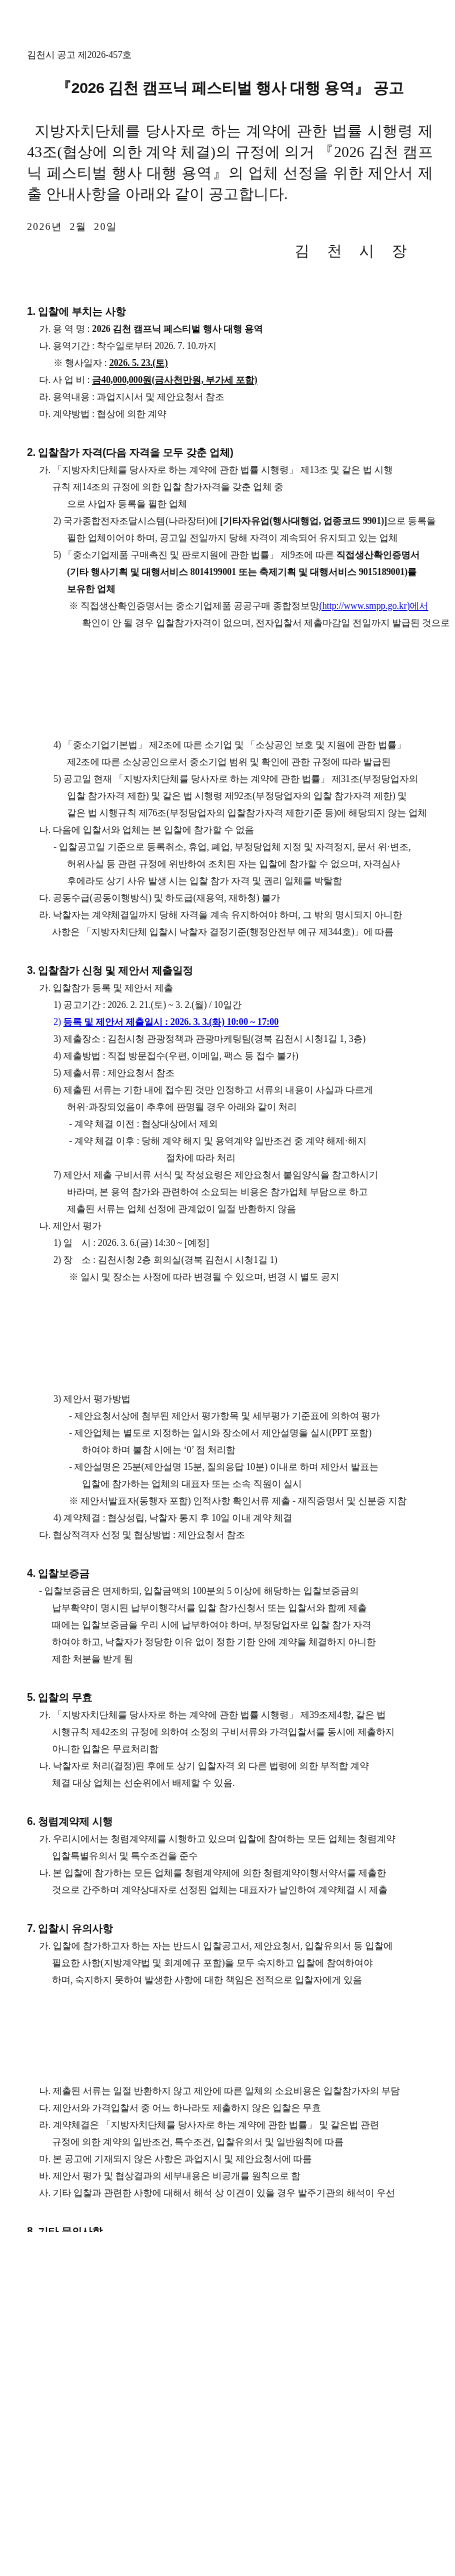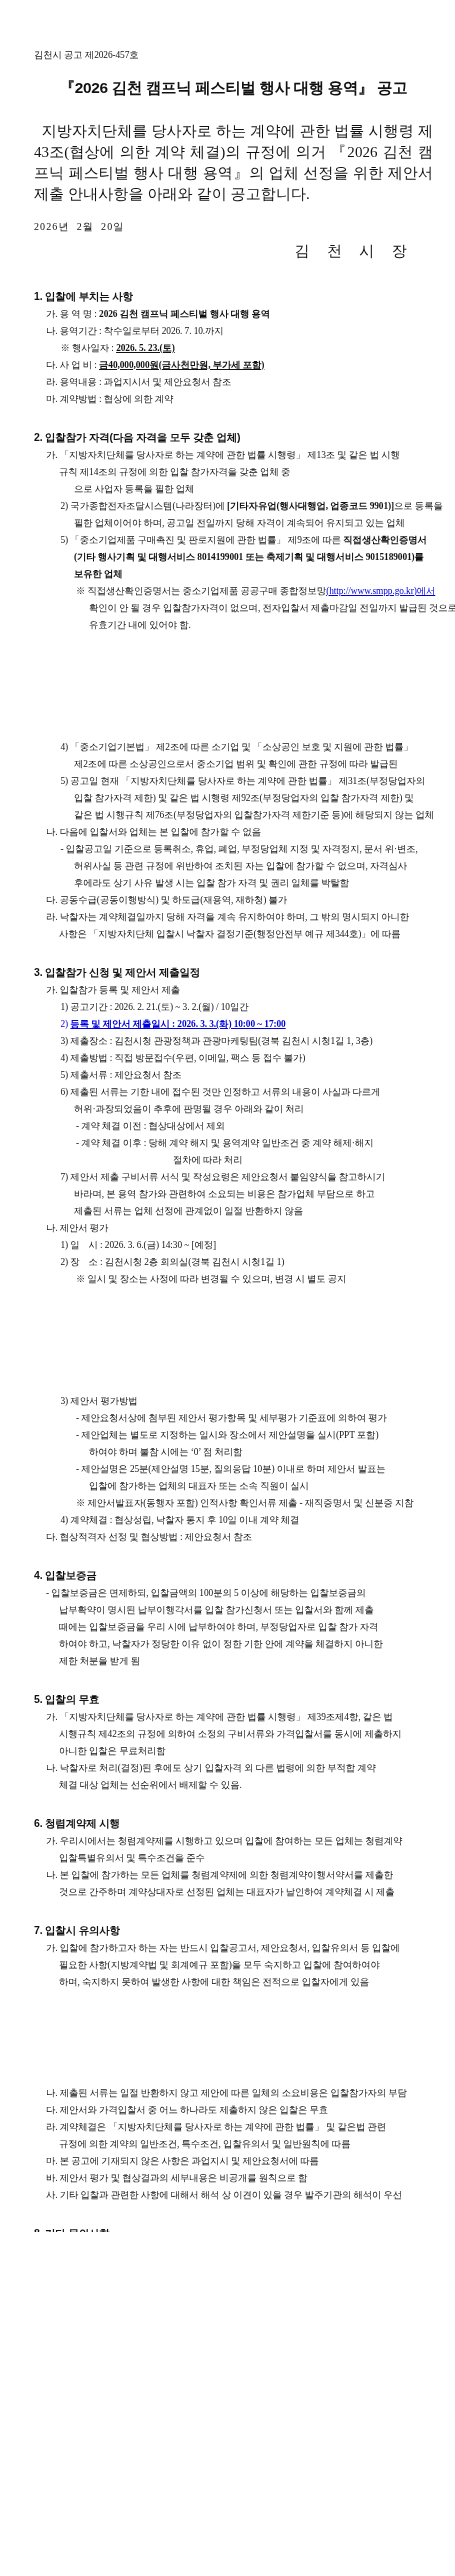--- a/index.html
+++ b/index.html
@@ -6,21 +6,21 @@
   .page{
     position:relative;
     width:455px;
     height:2232px;
     margin:0 auto;
     background:#ffffff;
     color:#111111;
     font-family:"Liberation Serif","DejaVu Serif",serif;
     overflow:hidden;
     box-sizing:border-box;
-    padding:47px 22px 0 34px;
+    padding:47px 22px 0 27px;
   }
   .ln{
     font-size:9.4px;
     line-height:17px;
     white-space:pre;
     letter-spacing:-0.1px;
   }
   .docno{font-size:9.4px;}
   .title{
     white-space:normal;
@@ -66,39 +66,38 @@
 </head>
 <body>
 
 <div class="page">
   <div id="doc-body">
       <div class="ln docno">김천시 공고 제2026-457호</div>
       <div class="ln title" style="margin-top: 14.3px;">『2026 김천 캠프닉 페스티벌 행사 대행 용역』 공고</div>
       <div class="ln intro" style="margin-top: 22px;">지방자치단체를 당사자로 하는 계약에 관한 법률 시행령 제43조(협상에 의한 계약 체결)의 규정에 의거 『2026 김천 캠프닉 페스티벌 행사 대행 용역』의 업체 선정을 위한 제안서 제출 안내사항을 아래와 같이 공고합니다.</div>
       <div class="ln date" style="margin-top: 13.2px;">2026년  2월  20일</div>
       <div class="ln signer" style="margin-top: 3.3px;">김  천  시  장</div>
-      <div class="ln sec" style="margin-top: 23px;">1. 입찰에 부치는 사항</div>
+      <div class="ln sec" style="margin-top: 38px;">1. 입찰에 부치는 사항</div>
       <div class="ln lv1"><span class="">가. 용 역 명 : </span><span class="b ">2026 김천 캠프닉 페스티벌 행사 대행 용역</span></div>
       <div class="ln lv1">나. 용역기간 : 착수일로부터 2026. 7. 10.까지</div>
       <div class="ln lv2"><span class="">※ 행사일자 : </span><span class="b u ">2026. 5. 23.(토)</span></div>
       <div class="ln lv1"><span class="">다. 사 업 비 : </span><span class="b u ">금40,000,000원(금사천만원, 부가세 포함)</span></div>
       <div class="ln lv1">라. 용역내용 : 과업지시서 및 제안요청서 참조</div>
       <div class="ln lv1">마. 계약방법 : 협상에 의한 계약</div>
       <div class="ln sec" style="margin-top: 19px;">2. 입찰참가 자격(다음 자격을 모두 갖춘 업체)</div>
       <div class="ln lv1">가. 「지방자치단체를 당사자로 하는 계약에 관한 법률 시행령」 제13조 및 같은 법 시행</div>
       <div class="ln lv1c">규칙 제14조의 규정에 의한 입찰 참가자격을 갖춘 업체 중</div>
       <div class="ln lv2c">으로 사업자 등록을 필한 업체</div>
       <div class="ln lv2"><span class="">2) 국가종합전자조달시스템(나라장터)에 </span><span class="b ">[기타자유업(행사대행업, 업종코드 9901)]</span><span class="">으로 등록을</span></div>
       <div class="ln lv2c">필한 업체이어야 하며, 공고일 전일까지 당해 자격이 계속되어 유지되고 있는 업체</div>
       <div class="ln lv2"><span class="">5) 「중소기업제품 구매촉진 및 판로지원에 관한 법률」 제9조에 따른 </span><span class="b ">직접생산확인증명서</span></div>
       <div class="ln lv2c"><span class="b ">(기타 행사기획 및 대행서비스 8014199001 또는 축제기획 및 대행서비스 9015189001)를</span></div>
       <div class="ln lv2c"><span class="b ">보유한 업체</span></div>
       <div class="ln lv3"><span class="">※ 직접생산확인증명서는 중소기업제품 공공구매 종합정보망</span><a class="lnk">(http://www.smpp.go.kr)에서</a></div>
       <div class="ln lv3c">확인이 안 될 경우 입찰참가자격이 없으며, 전자입찰서 제출마감일 전일까지 발급된 것으로</div>
-      <div class="ln lv3c">유효기간 내에 있어야 함.</div>
       <div class="ln lv2" style="margin-top: 105px;">4) 「중소기업기본법」 제2조에 따른 소기업 및 「소상공인 보호 및 지원에 관한 법률」</div>
       <div class="ln lv2c">제2조에 따른 소상공인으로서 중소기업 범위 및 확인에 관한 규정에 따라 발급된</div>
       <div class="ln lv2">5) 공고일 현재 「지방자치단체를 당사자로 하는 계약에 관한 법률」 제31조(부정당업자의</div>
       <div class="ln lv2c">입찰 참가자격 제한) 및 같은 법 시행령 제92조(부정당업자의 입찰 참가자격 제한) 및</div>
       <div class="ln lv2c">같은 법 시행규칙 제76조(부정당업자의 입찰참가자격 제한기준 등)에 해당되지 않는 업체</div>
       <div class="ln lv1">나. 다음에 입찰서와 업체는 본 입찰에 참가할 수 없음</div>
       <div class="ln lv2">- 입찰공고일 기준으로 등록취소, 휴업, 폐업, 부정당업체 지정 및 자격정지, 문서 위·변조,</div>
       <div class="ln lv2c">허위사실 등 관련 규정에 위반하여 조치된 자는 입찰에 참가할 수 없으며, 자격심사</div>
       <div class="ln lv2c">후에라도 상기 사유 발생 시는 입찰 참가 자격 및 권리 일체를 박탈함</div>
       <div class="ln lv1">다. 공동수급(공동이행방식) 및 하도급(재용역, 재하청) 불가</div>

